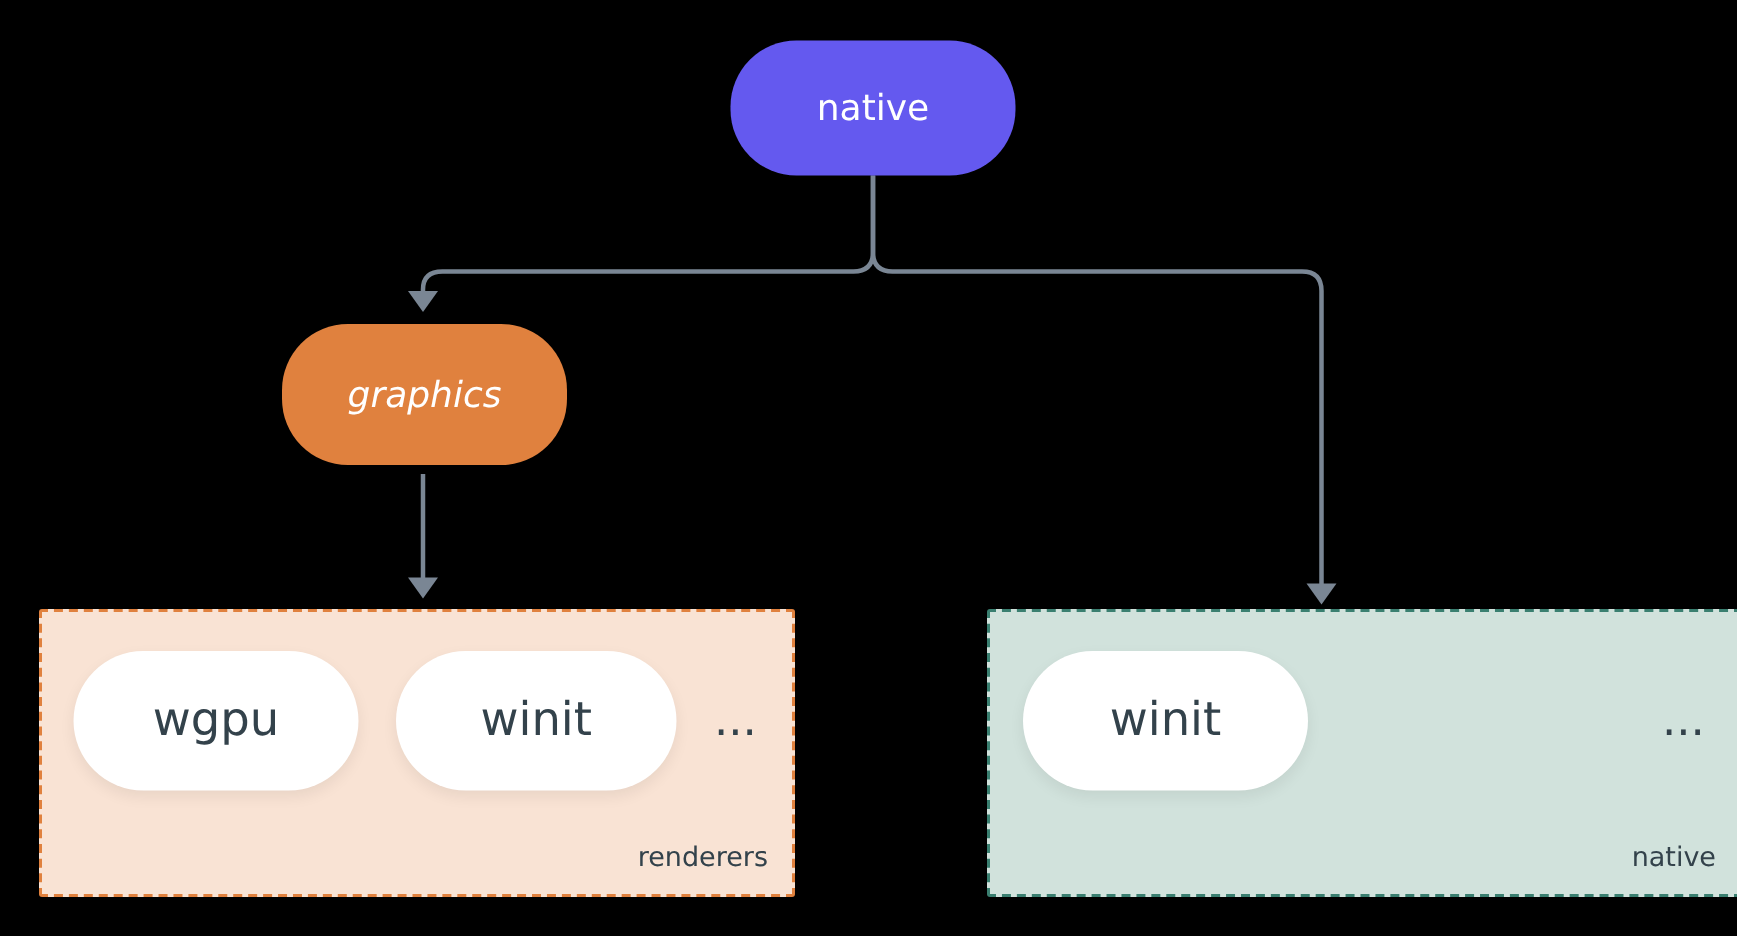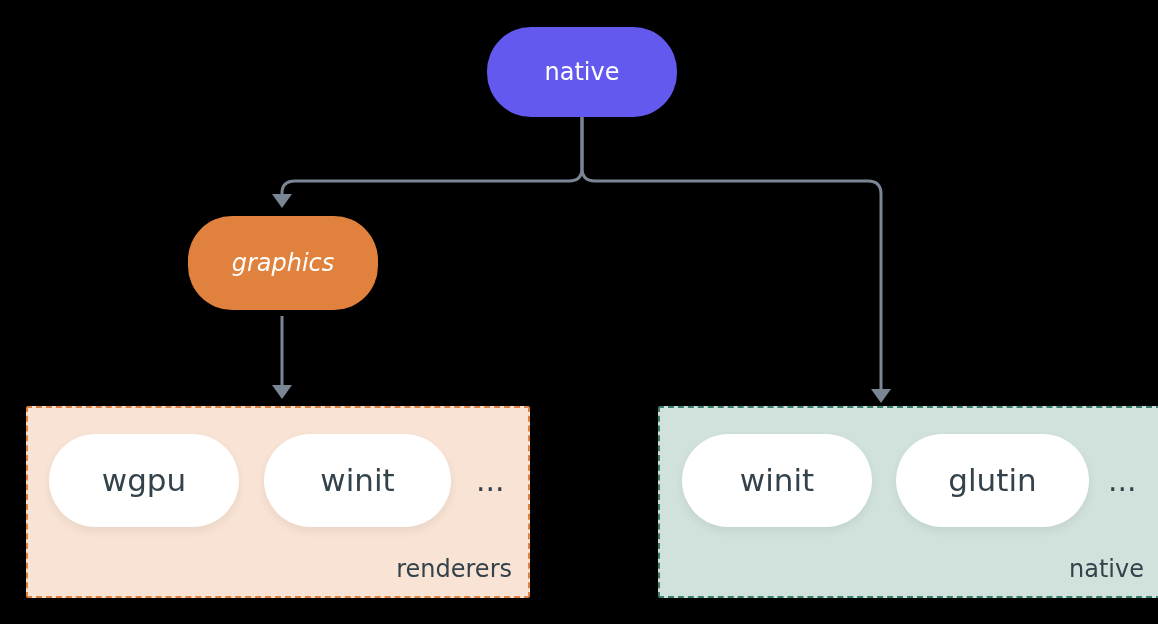--- a/index.html
+++ b/index.html
@@ -114,21 +114,21 @@
     align-items:center;
     color:var(--ink);
     font-size:30px;
     user-select:none;
   }
   .group-label{
     position:absolute;
     right:16px;
     bottom:15px;
     color:var(--ink);
-    font-size:24px;
+    font-size:18px;
     line-height:1;
     user-select:none;
   }
 </style>
 </head>
 <body>
 
 <div class="stage">
 
   <svg class="connectors" viewBox="0 0 1158 624">
@@ -159,20 +159,17 @@
       <span>winit</span>
     </div>
     <span class="ellipsis">...</span>
     <span class="group-label">renderers</span>
   </div>
 
   <div class="group group-shells">
     <div class="pill pill-a">
       <span>winit</span>
     </div>
-    <div class="pill pill-b">
-      <span>glutin</span>
-    </div>
     <span class="ellipsis">...</span>
     <span class="group-label">native</span>
   </div>
 
 </div>
 
 </body></html>

